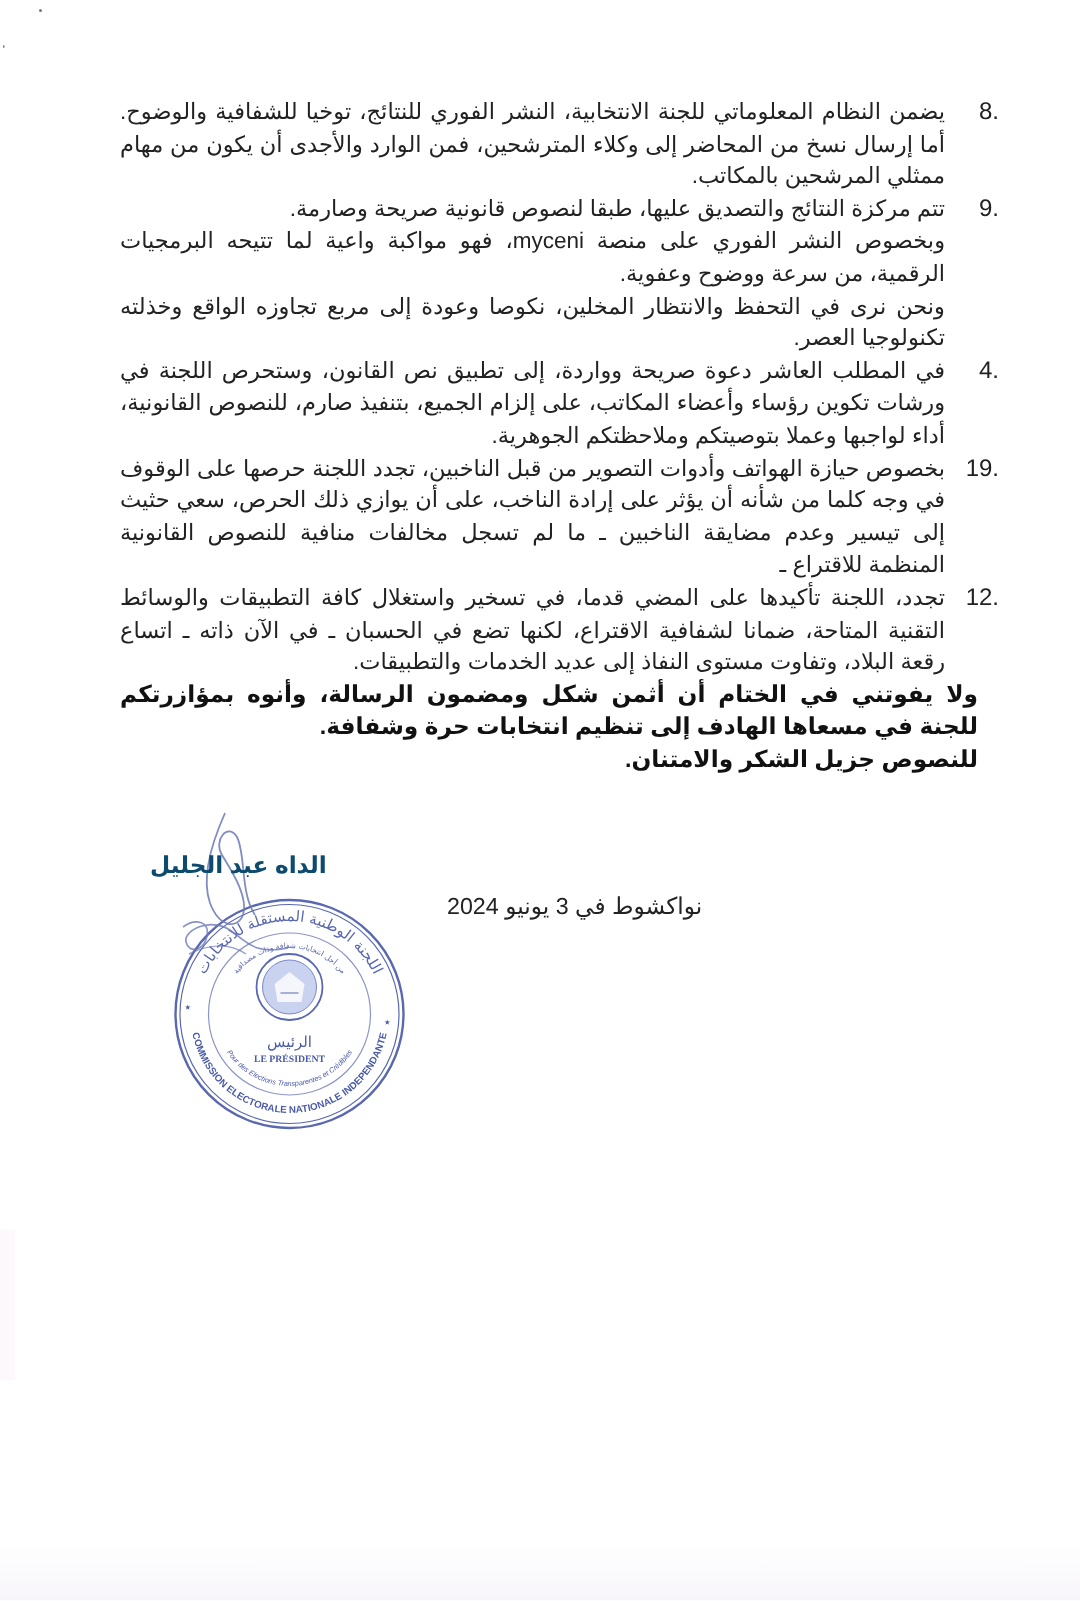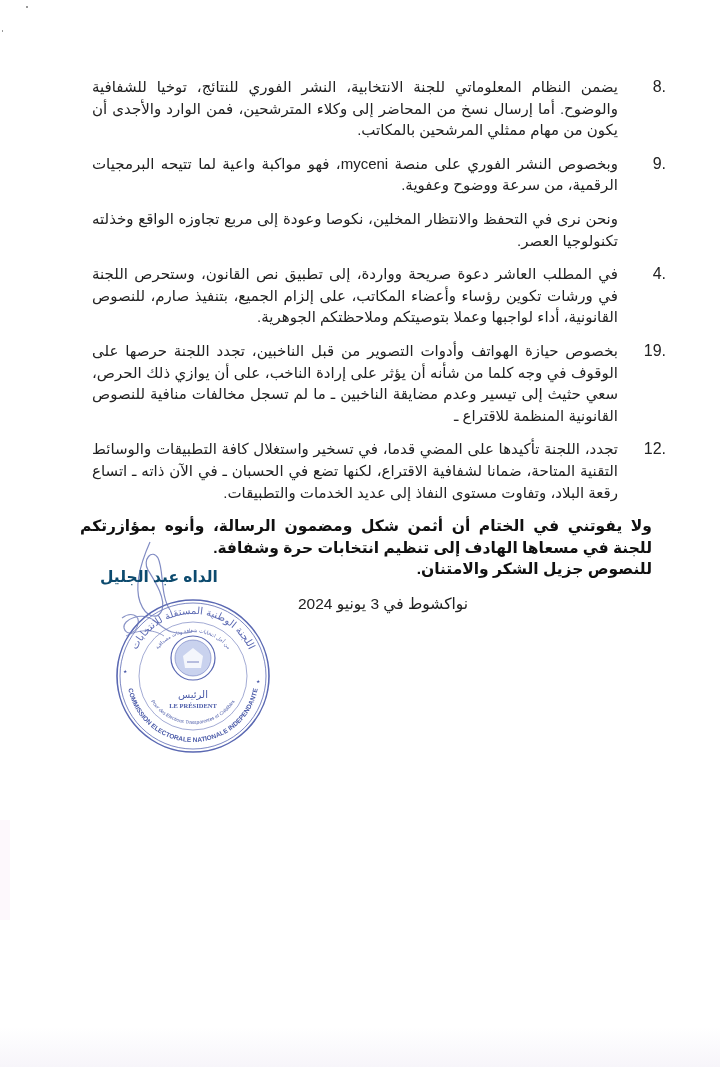--- a/index.html
+++ b/index.html
@@ -59,21 +59,21 @@
       position: absolute;
       right: -14px;
       top: 0;
       direction: ltr;
       font-size: 16px;
       color: #222;
       width: 34px;
       text-align: right;
     }
     .item p, .para {
-      margin: 12px;
+      margin: 0;
       text-align: justify;
       text-align-last: right;
     }
     .sub-para {
       margin: 0;
       padding-right: 0;
       text-align: justify;
       text-align-last: right;
     }
     .closing {
@@ -129,20 +129,21 @@
   <span class="speck" style="left:2px;top:30px;width:1px;height:2px;"></span>
   <div class="left-edge"></div>
 
   <div class="body-text">
     <div class="item">
       <span class="num">8.</span>
       <p>يضمن النظام المعلوماتي للجنة الانتخابية، النشر الفوري للنتائج، توخيا للشفافية والوضوح. أما إرسال نسخ من المحاضر إلى وكلاء المترشحين، فمن الوارد والأجدى أن يكون من مهام ممثلي المرشحين بالمكاتب.</p>
     </div>
     <div class="item">
       <span class="num">9.</span>
+      <p>تتم مركزة النتائج والتصديق عليها، طبقا لنصوص قانونية صريحة وصارمة.</p>
       <p class="sub-para">وبخصوص النشر الفوري على منصة myceni، فهو مواكبة واعية لما تتيحه البرمجيات الرقمية، من سرعة ووضوح وعفوية.</p>
       <p class="sub-para">ونحن نرى في التحفظ والانتظار المخلين، نكوصا وعودة إلى مربع تجاوزه الواقع وخذلته تكنولوجيا العصر.</p>
     </div>
     <div class="item">
       <span class="num">4.</span>
       <p>في المطلب العاشر دعوة صريحة وواردة، إلى تطبيق نص القانون، وستحرص اللجنة في ورشات تكوين رؤساء وأعضاء المكاتب، على إلزام الجميع، بتنفيذ صارم، للنصوص القانونية، أداء لواجبها وعملا بتوصيتكم وملاحظتكم الجوهرية.</p>
     </div>
     <div class="item">
       <span class="num">19.</span>
       <p>بخصوص حيازة الهواتف وأدوات التصوير من قبل الناخبين، تجدد اللجنة حرصها على الوقوف في وجه كلما من شأنه أن يؤثر على إرادة الناخب، على أن يوازي ذلك الحرص، سعي حثيث إلى تيسير وعدم مضايقة الناخبين ـ ما لم تسجل مخالفات منافية للنصوص القانونية المنظمة للاقتراع ـ</p>

